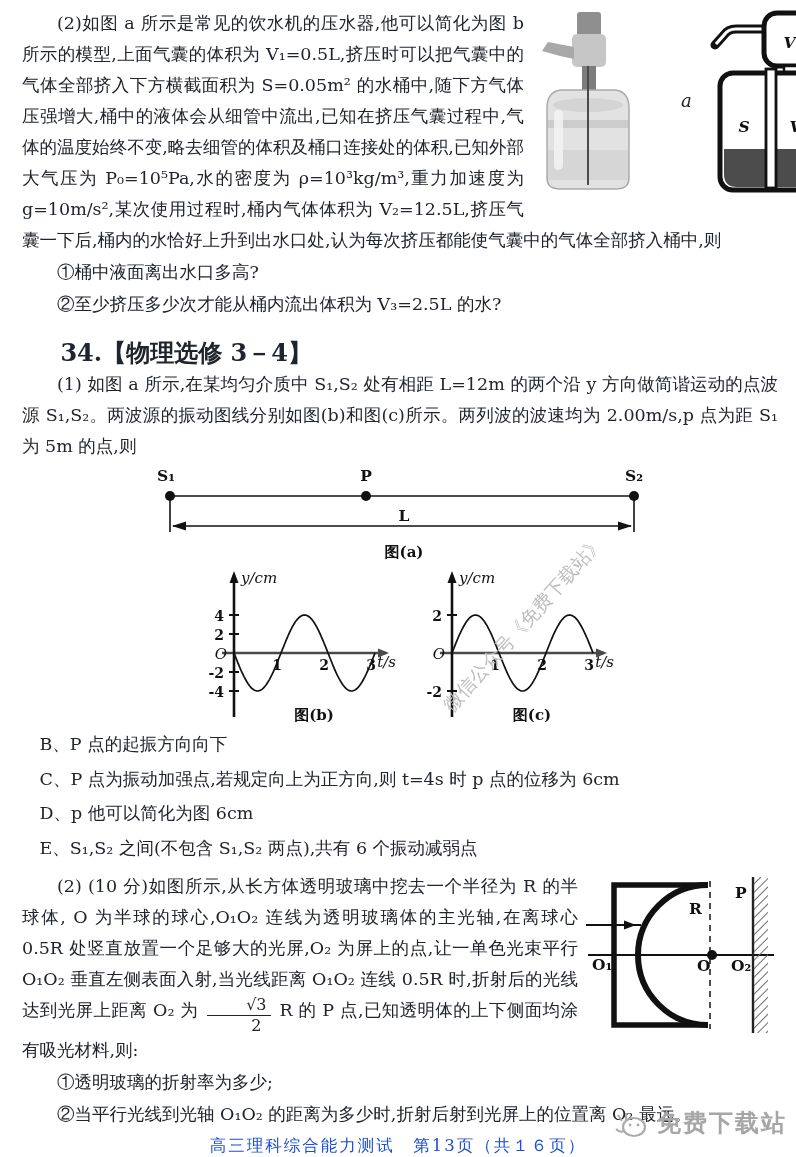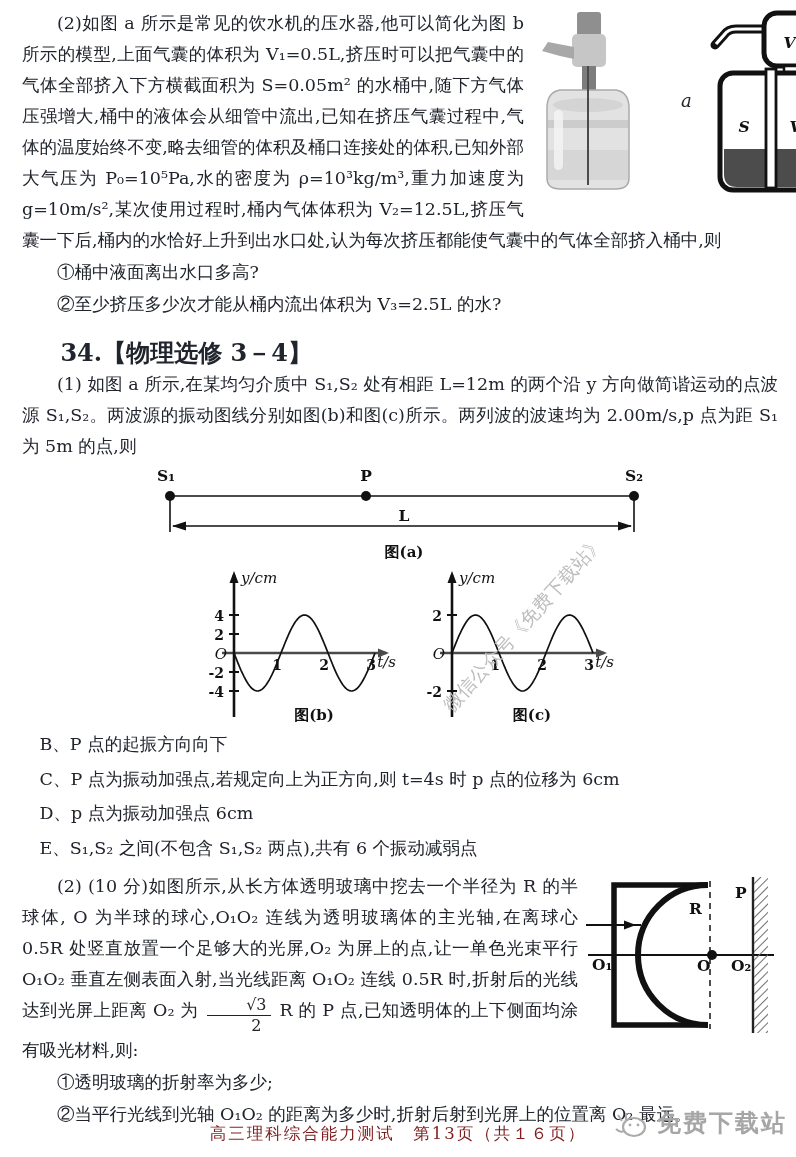--- a/index.html
+++ b/index.html
@@ -39,22 +39,22 @@
 
   
   .optics { float: right; margin: 2px 0 2px 8px; }
   .part2 { margin-top: 6px; }
 
   .frac { display: inline-block; vertical-align: -15px; text-align: center; line-height: 1.1;
           margin: 0 3px; font-size: 16px; }
   .frac .num { display: block; border-bottom: 1.5px solid #222; padding: 0 4px 1px; }
   .frac .den { display: block; padding-top: 1px; }
 
-  .footer { position: absolute; left: 0; right: 0; bottom: 12px; text-align: center;
-            font-size: 16.5px; letter-spacing: 2px; color: #7f1d1d; }
+  .footer { position: absolute; left: 0; right: 0; bottom: 0; text-align: center;
+            font-size: 16.5px; letter-spacing: 2px; color: #1d4ed8; }
 
   .wm-diagonal {
     position: absolute; left: 438px; top: 700px;
     transform: rotate(-48deg); transform-origin: 0 0;
     font-family: "DejaVu Sans", sans-serif;
     font-size: 19px; color: #bdbdbd; white-space: nowrap;
     pointer-events: none; z-index: 6;
   }
   .wm-corner {
     position: absolute; right: 9px; bottom: 18px;
@@ -171,21 +171,21 @@
           <text x="134" y="103" class="tick" text-anchor="middle">2</text>
           <text x="181" y="103" class="tick" text-anchor="middle">3</text>
           <path d="M 44 86 L 45.4 82.4 L 46.8 78.9 L 48.2 75.4 L 49.6 72.0 L 51.0 68.7 L 52.5 65.6 L 53.9 62.7 L 55.3 60.0 L 56.7 57.5 L 58.1 55.3 L 59.5 53.3 L 60.9 51.6 L 62.3 50.2 L 63.7 49.2 L 65.2 48.5 L 66.6 48.1 L 68.0 48.0 L 69.4 48.3 L 70.8 48.9 L 72.2 49.9 L 73.6 51.1 L 75.0 52.7 L 76.4 54.6 L 77.8 56.7 L 79.3 59.1 L 80.7 61.8 L 82.1 64.6 L 83.5 67.7 L 84.9 70.9 L 86.3 74.3 L 87.7 77.7 L 89.1 81.2 L 90.5 84.8 L 91.9 88.4 L 93.4 91.9 L 94.8 95.5 L 96.2 98.9 L 97.6 102.2 L 99.0 105.3 L 100.4 108.3 L 101.8 111.1 L 103.2 113.7 L 104.6 116.0 L 106.0 118.1 L 107.5 119.9 L 108.9 121.3 L 110.3 122.5 L 111.7 123.3 L 113.1 123.8 L 114.5 124.0 L 115.9 123.8 L 117.3 123.3 L 118.7 122.5 L 120.1 121.3 L 121.6 119.9 L 123.0 118.1 L 124.4 116.0 L 125.8 113.7 L 127.2 111.1 L 128.6 108.3 L 130.0 105.3 L 131.4 102.2 L 132.8 98.9 L 134.2 95.5 L 135.7 91.9 L 137.1 88.4 L 138.5 84.8 L 139.9 81.2 L 141.3 77.7 L 142.7 74.3 L 144.1 70.9 L 145.5 67.7 L 146.9 64.6 L 148.3 61.8 L 149.8 59.1 L 151.2 56.7 L 152.6 54.6 L 154.0 52.7 L 155.4 51.1 L 156.8 49.9 L 158.2 48.9 L 159.6 48.3 L 161.0 48.0 L 162.4 48.1 L 163.8 48.5 L 165.3 49.2 L 166.7 50.2 L 168.1 51.6 L 169.5 53.3 L 170.9 55.3 L 172.3 57.5 L 173.7 60.0 L 175.1 62.7 L 176.5 65.6 L 177.9 68.7 L 179.4 72.0 L 180.8 75.4 L 182.2 78.9 L 183.6 82.4 L 185.0 86.0" fill="none" stroke="#111" stroke-width="1.7"></path>
           <text x="124" y="153" class="cap" text-anchor="middle">图(c)</text>
         </svg>
     </div>
 
     <div class="options">
       <p>B、P 点的起振方向向下</p>
       <p>C、P 点为振动加强点,若规定向上为正方向,则 t=4s 时 p 点的位移为 6cm</p>
-      <p>D、p 点为振动加强点 6cm</p>
+      <p>D、p 他可以简化为图 6cm</p>
       <p>E、S₁,S₂ 之间(不包含 S₁,S₂ 两点),共有 6 个振动减弱点</p>
     </div>
 
     <p class="line indent part2">
       <svg class="optics" width="192" height="168" viewBox="0 0 192 168">
         <defs>
           <pattern id="hatch" width="6" height="6" patternUnits="userSpaceOnUse" patternTransform="rotate(45)">
             <line x1="0" y1="0" x2="0" y2="6" stroke="#6e6e6e" stroke-width="2"></line>
           </pattern>
         </defs>

